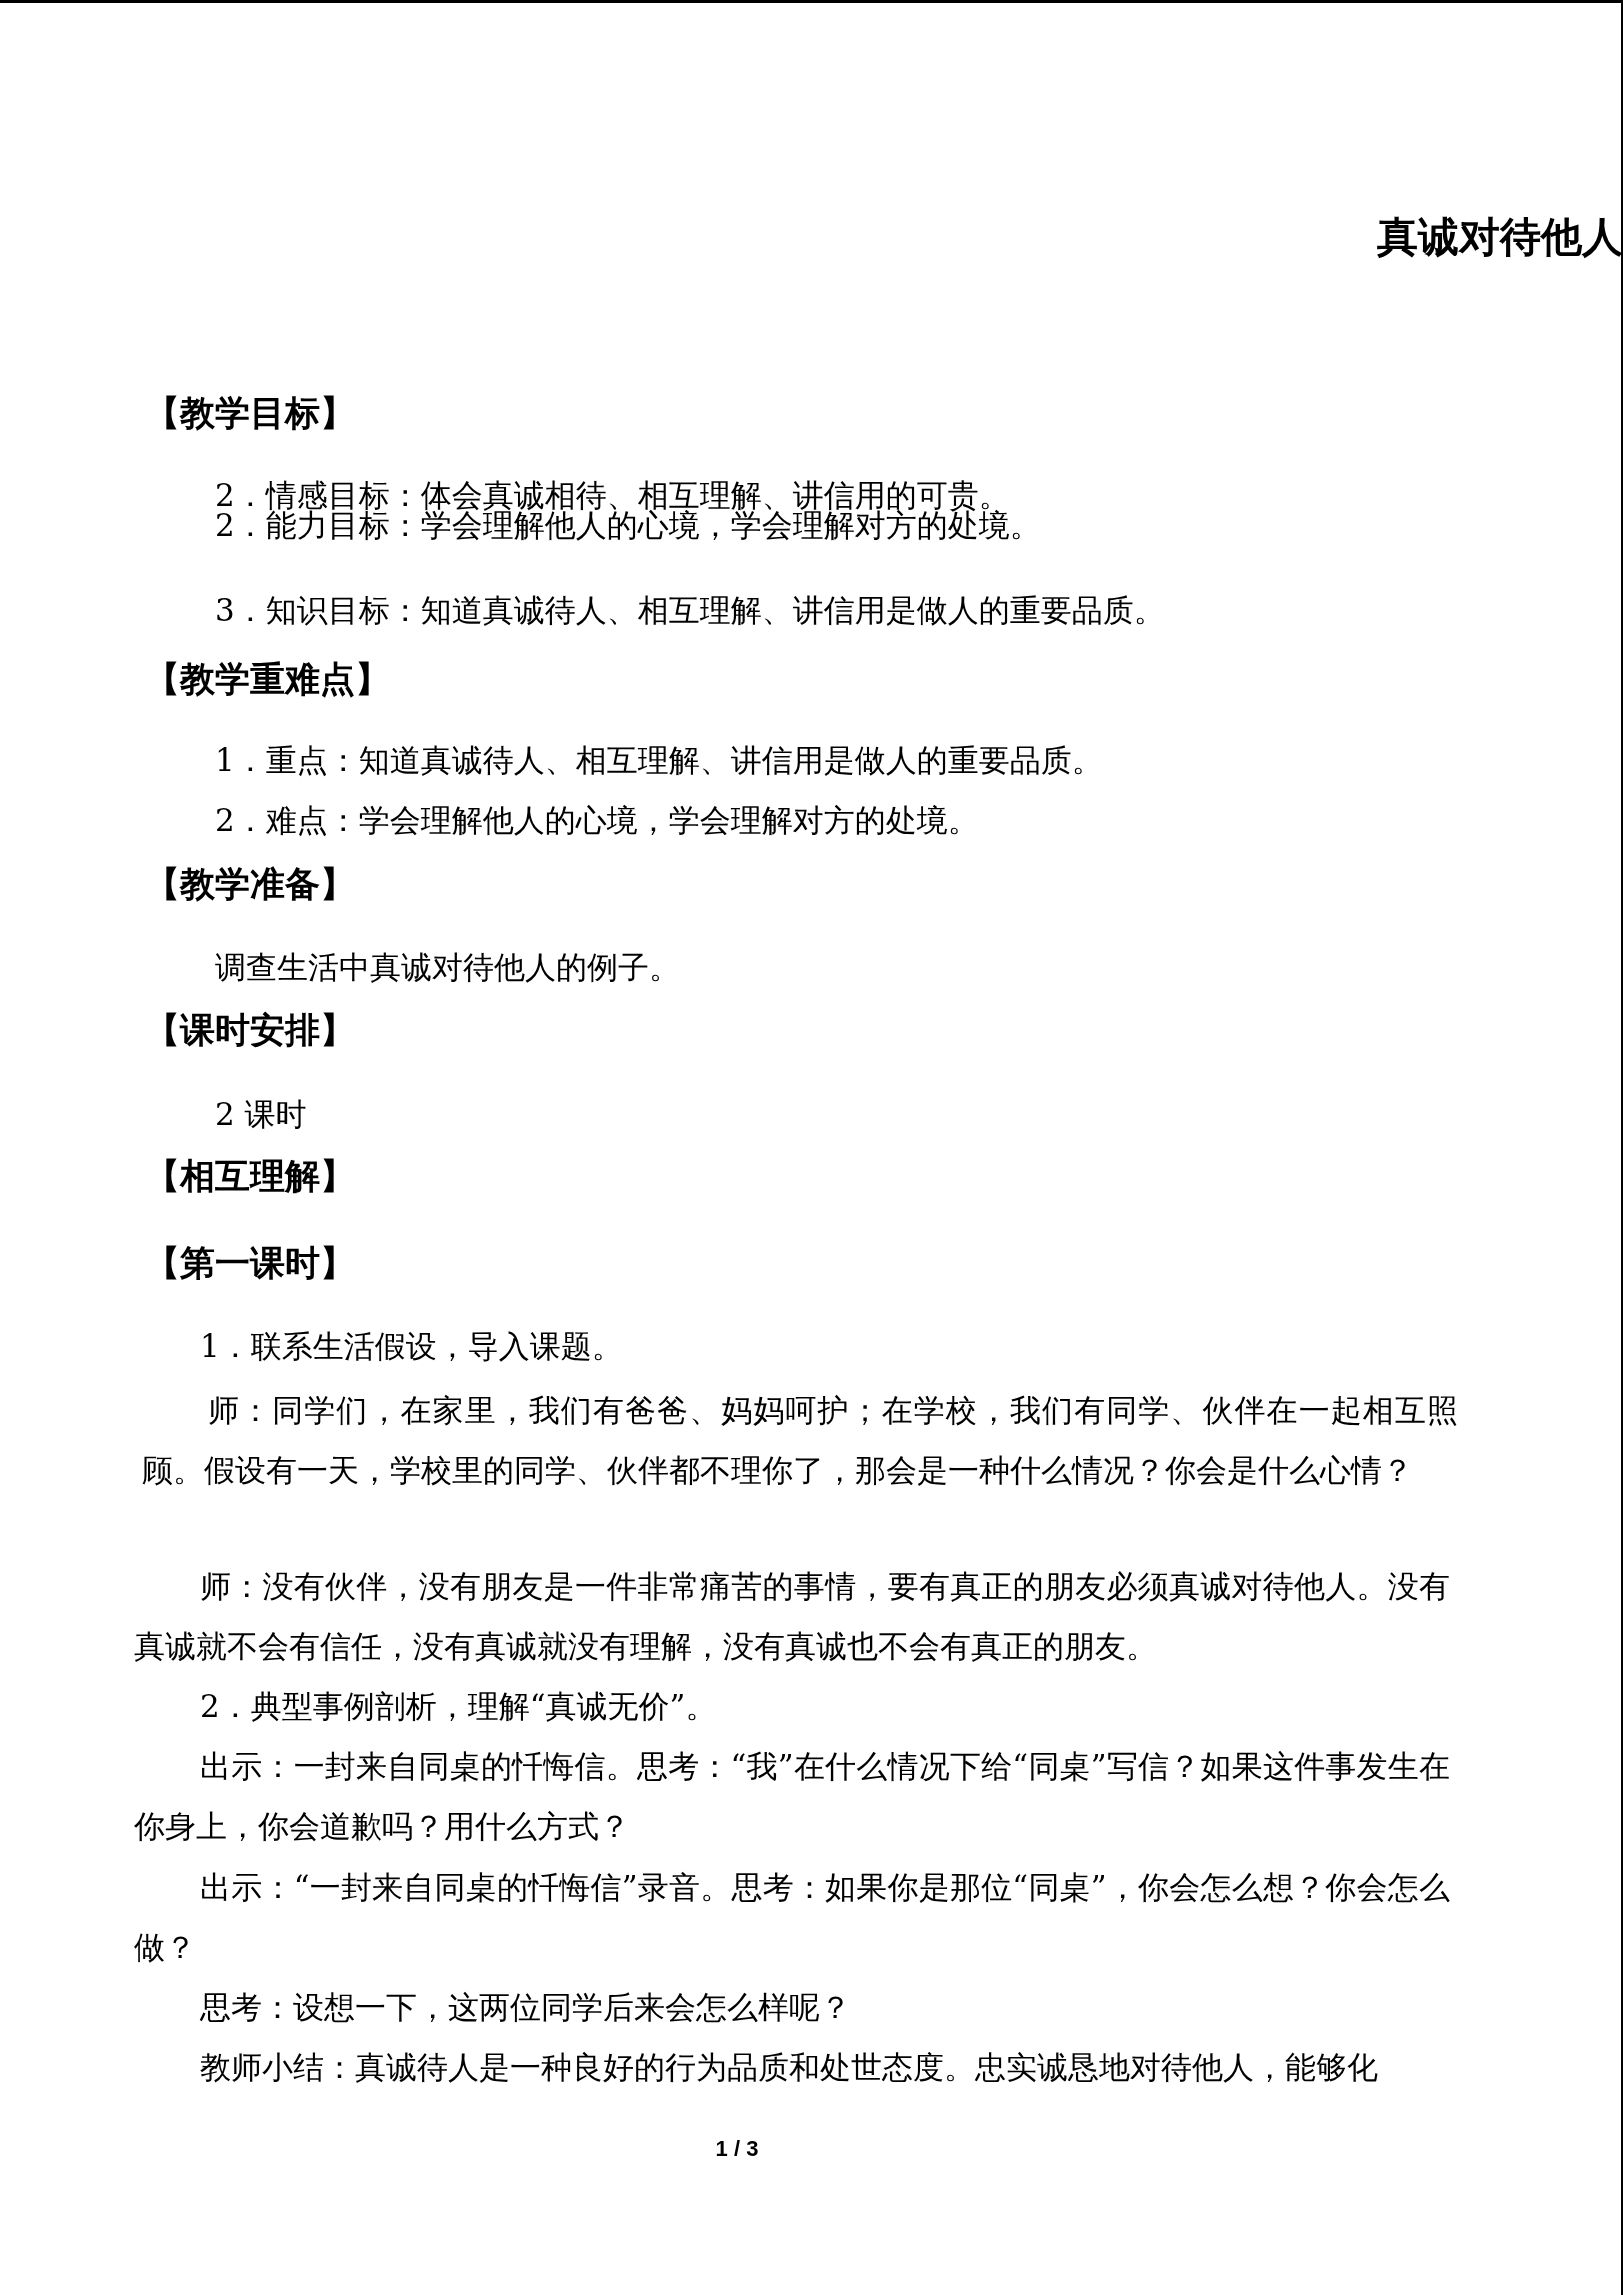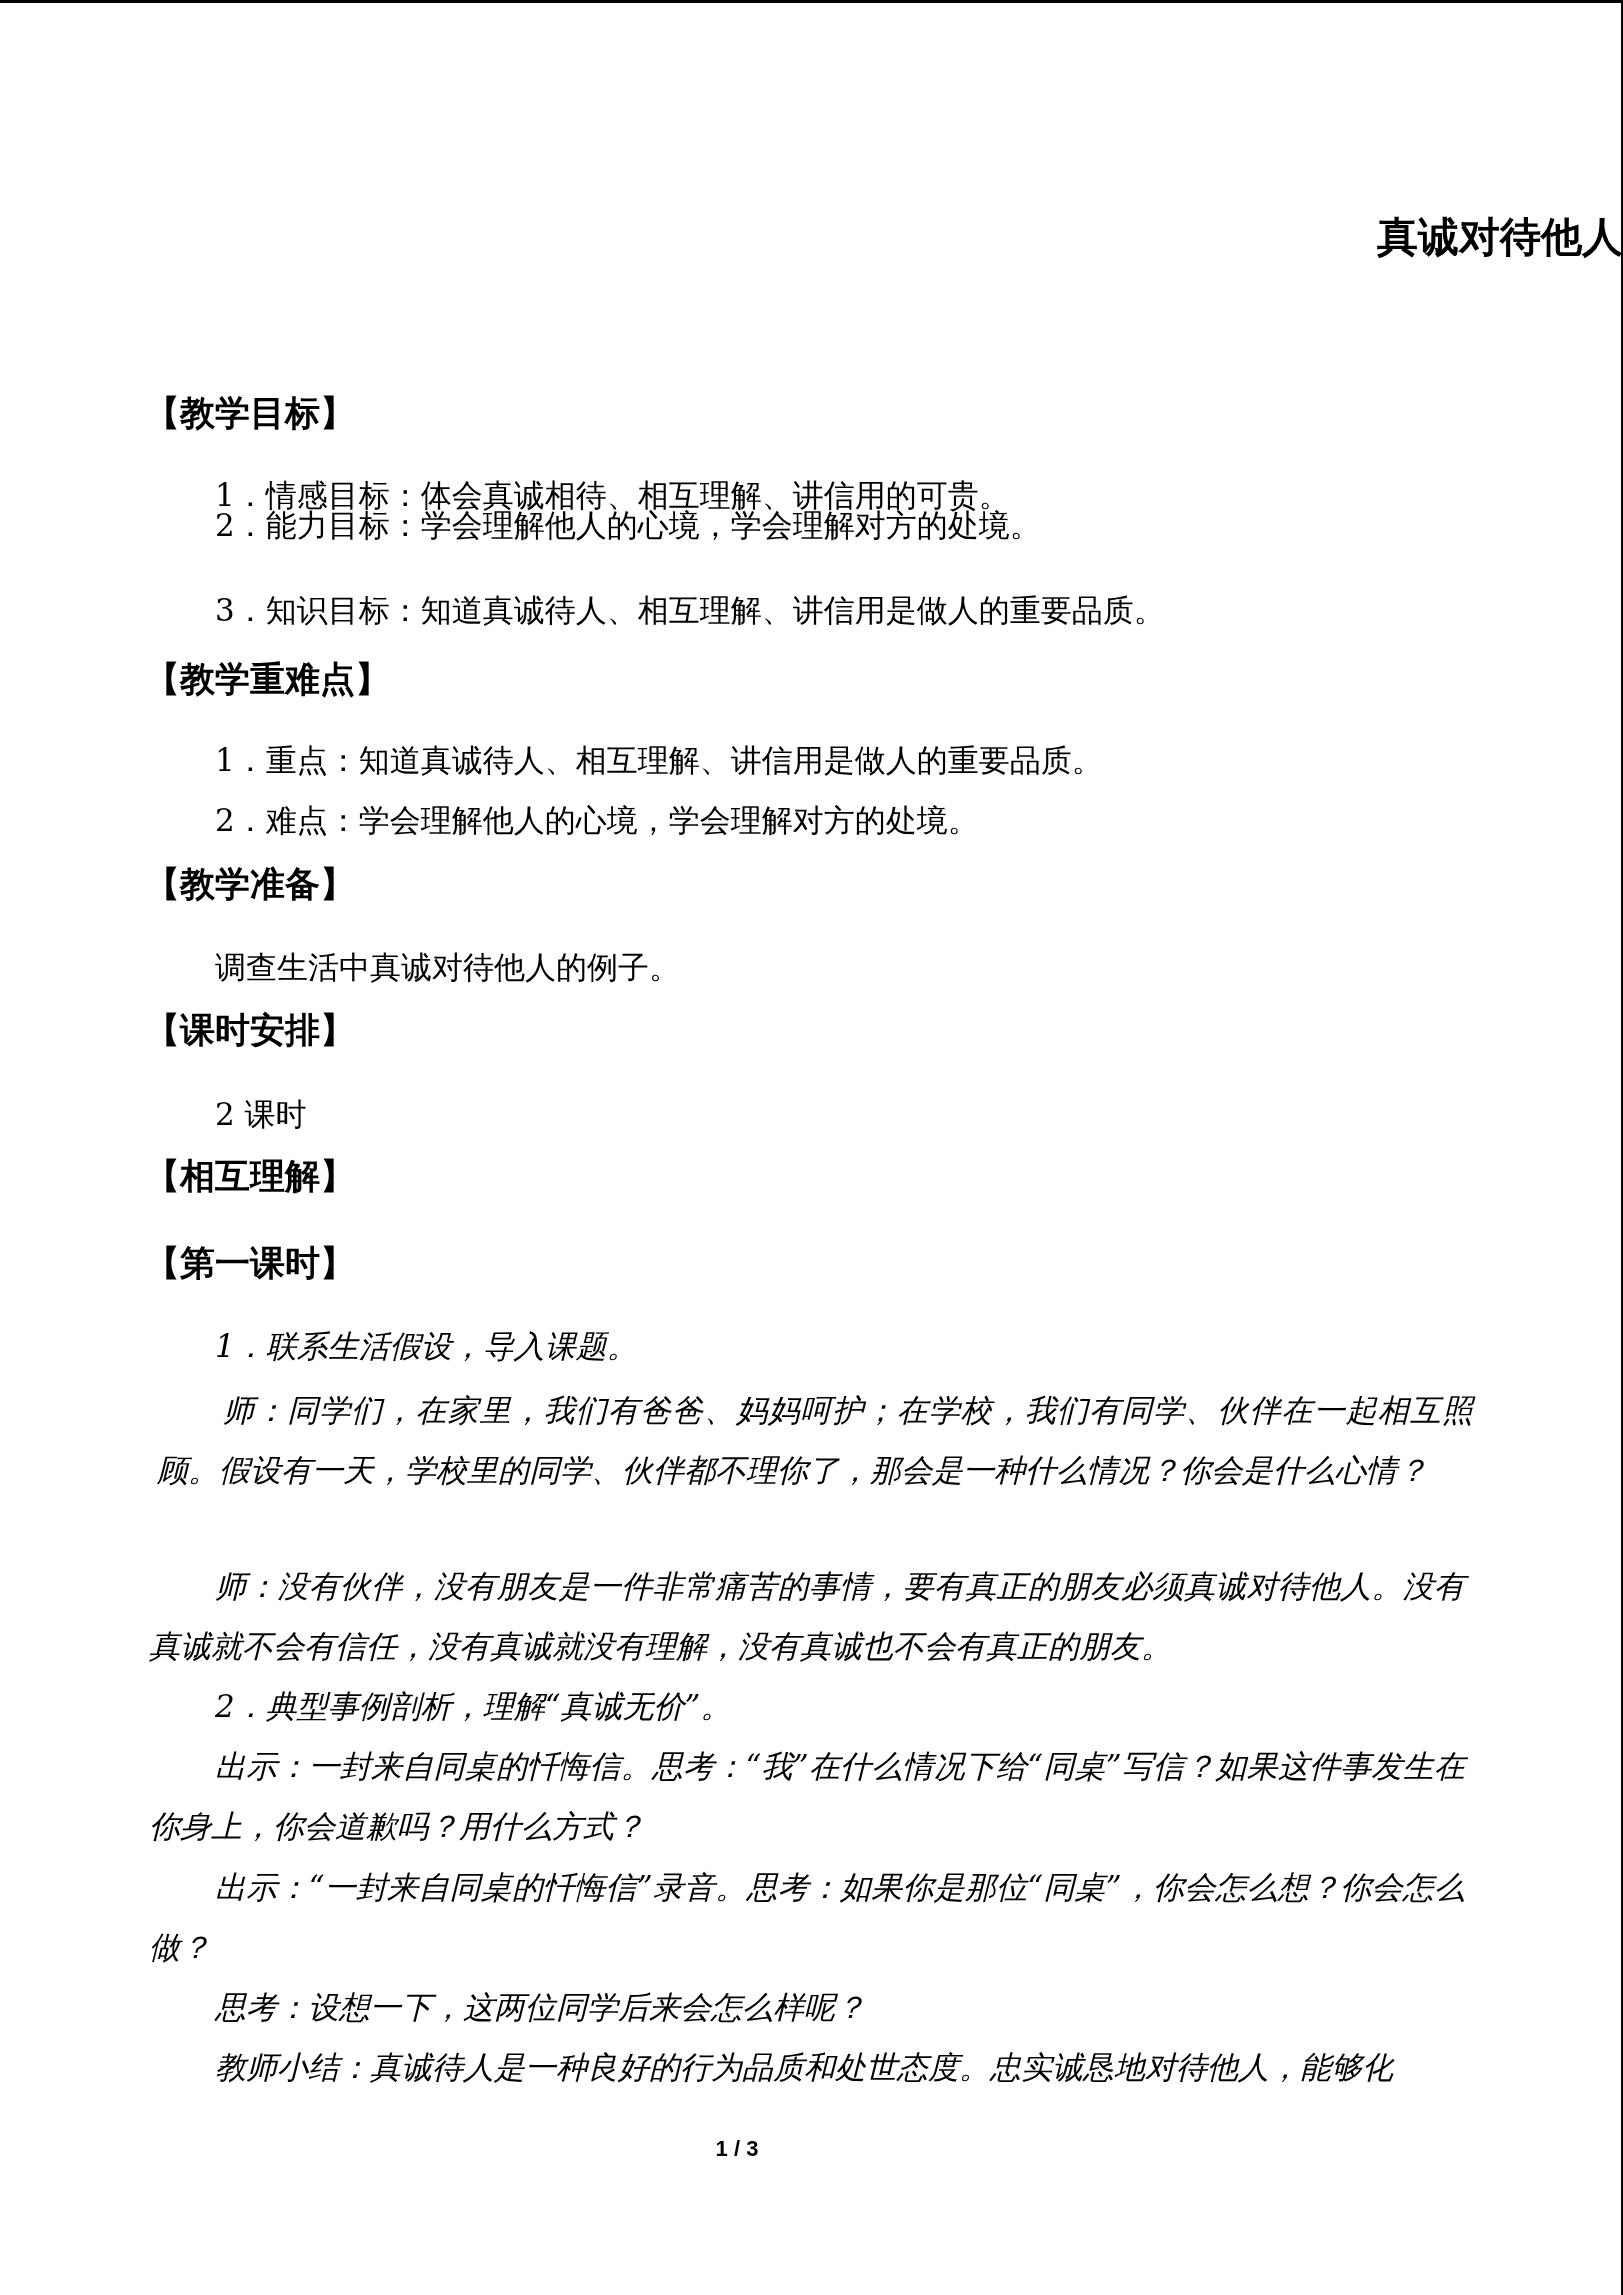--- a/index.html
+++ b/index.html
@@ -6,35 +6,35 @@
   body { width:1623px; height:2295px; position:relative; overflow:hidden;
          font-family:"DejaVu Serif","Liberation Serif",serif; color:#000; }
   .frame-top { position:absolute; left:0; top:0; width:1623px; height:2.7px; background:#000; }
   .frame-right { position:absolute; right:0; top:0; width:2px; height:2295px; background:#000; }
   .t { position:absolute; white-space:nowrap; font-size:31px; line-height:41px; }
   .title { left:0; width:1623px; text-align:right; font-size:41px; font-weight:bold;
            font-family:"DejaVu Sans","Liberation Sans",sans-serif; }
   .h { left:145px; font-size:35px; font-weight:bold;
        font-family:"DejaVu Sans","Liberation Sans",sans-serif; }
   .ind { left:215px; }
-  .p { left:149px; width:1316px; white-space:normal; text-indent:66px;
-       line-height:60px; font-size:31px; text-align:justify;font-style:italic; }
+  .p { left:134px; width:1316px; white-space:normal; text-indent:66px;
+       line-height:60px; font-size:31px; text-align:justify; }
   .pagenum { left:0; width:1474px; text-align:center; font-size:22px; font-weight:bold;
              font-family:"Liberation Sans","DejaVu Sans",sans-serif; }
 </style>
 </head>
 <body>
 
 <div class="frame-top"></div>
 <div class="frame-right"></div>
 
 <div class="t title" style="top:217px;">真诚对待他人</div>
 
 <div class="t h" style="top:393px;">【教学目标】</div>
-<div class="t ind" style="top:475px;">1．情感目标：体会真诚相待、相互理解、讲信用的可贵。</div>
+<div class="t ind" style="top:475px;">2．情感目标：体会真诚相待、相互理解、讲信用的可贵。</div>
 <div class="t ind" style="top:505px;">2．能力目标：学会理解他人的心境，学会理解对方的处境。</div>
 <div class="t ind" style="top:590px;">3．知识目标：知道真诚待人、相互理解、讲信用是做人的重要品质。</div>
 
 <div class="t h" style="top:659px;">【教学重难点】</div>
 <div class="t ind" style="top:740px;">1．重点：知道真诚待人、相互理解、讲信用是做人的重要品质。</div>
 <div class="t ind" style="top:800px;">2．难点：学会理解他人的心境，学会理解对方的处境。</div>
 
 <div class="t h" style="top:864px;">【教学准备】</div>
 <div class="t ind" style="top:947px;">调查生活中真诚对待他人的例子。</div>
 

